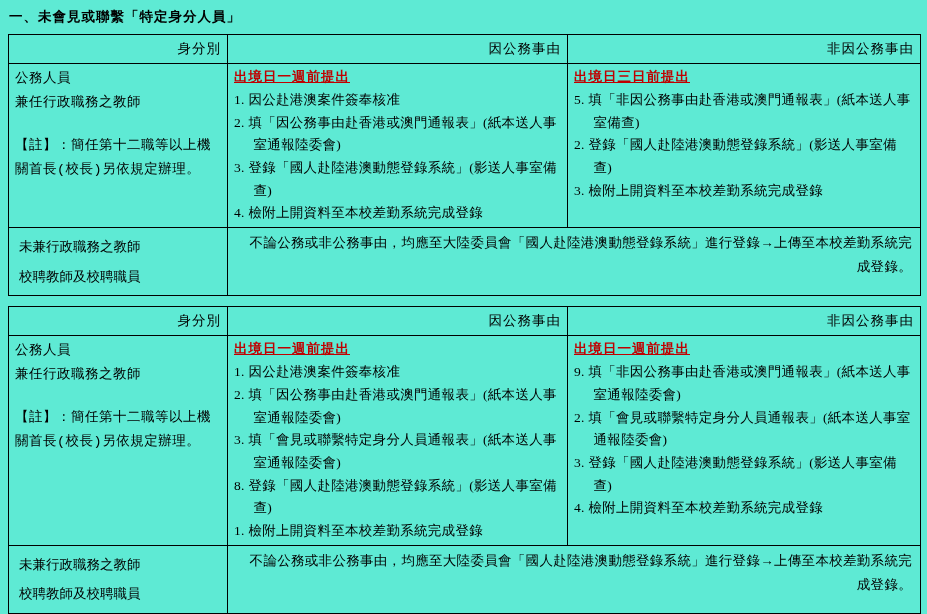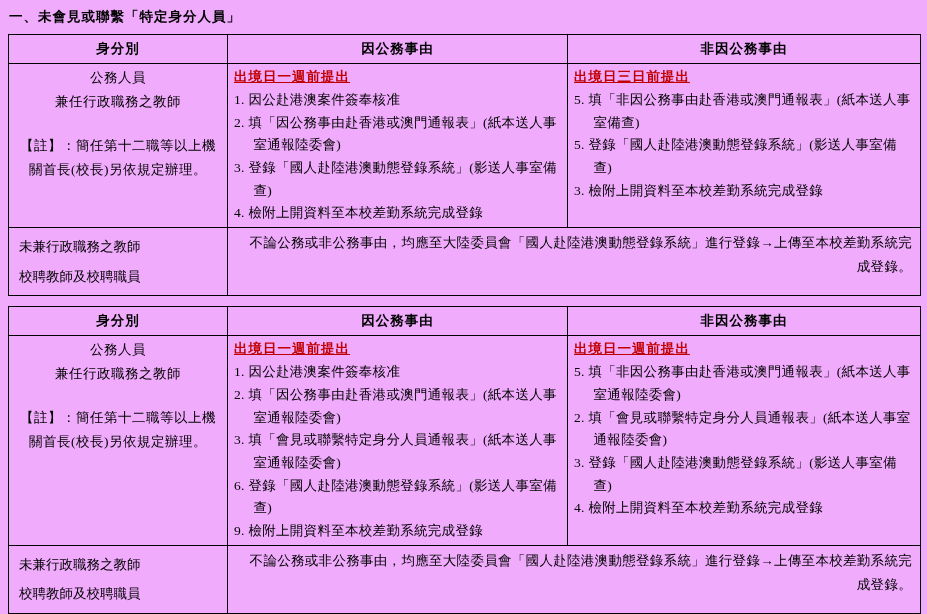--- a/index.html
+++ b/index.html
@@ -2,21 +2,21 @@
 <html style="--deadline-red: #C00000;"><head>
 <meta charset="utf-8">
 <style>
   html, body { margin: 0; padding: 0; background: #ffffff; }
   .page {
     box-sizing: border-box;
     width: 927px;
     height: 614px;
     padding: 6px 7px 0 8px;
     overflow: hidden;
-    background: #f0abfc;
+    background: #5eead4;
     color: #000000;
     font-family: "Liberation Serif", "DejaVu Serif", serif;
     font-size: 13.5px;
   }
   .section-title {
     font-weight: 700;
     letter-spacing: 1px;
     padding: 2px 0 8px 1px;
   }
   .section-2 { margin-top: 10px; }
@@ -25,39 +25,38 @@
     width: 912px;
     table-layout: fixed;
     border: 1.5px solid #000;
   }
   table.proc th, table.proc td {
     border: 1px solid #000;
     padding: 2px 6px;
     vertical-align: top;
   }
   table.proc th {
-    font-weight: 700;
-    text-align: center;
+    font-weight: 400;
+    text-align: right;
     vertical-align: middle;
     height: 24px;
     letter-spacing: 1px;
   }
   .t1 .row-main  { height: 130px; }
   .t1 .row-bottom{ height: 45px; }
   .t2 .row-main  { height: 168px; }
   .t2 .row-bottom{ height: 40px; }
   .identity-cell {
     vertical-align: middle;
     padding-left: 8px;
     line-height: 1.78;
     letter-spacing: 0.5px;
-    text-align: center;
   }
   .identity-cell p { margin: 0; }
-  .identity-note { margin-top: 20px !important; }
+  .identity-note { margin-top: 20px !important; font-family: Liberation Mono, monospace; }
   .deadline {
     text-align: left;
     font-weight: 700;
     color: var(--deadline-red, #C00000);
     text-decoration: underline;
     line-height: 1.7;
     letter-spacing: 1px;
   }
   .step {
     line-height: 1.68;
@@ -105,21 +104,21 @@
         <td class="steps-cell">
           <div class="deadline">出境日一週前提出</div>
           <div class="step">1. 因公赴港澳案件簽奉核准</div>
           <div class="step">2. 填「因公務事由赴香港或澳門通報表」(紙本送人事室通報陸委會)</div>
           <div class="step">3. 登錄「國人赴陸港澳動態登錄系統」(影送人事室備查)</div>
           <div class="step">4. 檢附上開資料至本校差勤系統完成登錄</div>
         </td>
         <td class="steps-cell">
           <div class="deadline">出境日三日前提出</div>
           <div class="step">5. 填「非因公務事由赴香港或澳門通報表」(紙本送人事室備查)</div>
-          <div class="step">5. 登錄「國人赴陸港澳動態登錄系統」(影送人事室備查)</div>
+          <div class="step">2. 登錄「國人赴陸港澳動態登錄系統」(影送人事室備查)</div>
           <div class="step">3. 檢附上開資料至本校差勤系統完成登錄</div>
         </td>
       </tr>
       <tr class="row-bottom">
         <td class="bottom-identity">
           <p>未兼行政職務之教師</p>
           <p>校聘教師及校聘職員</p>
         </td>
         <td class="merged-cell" colspan="2">不論公務或非公務事由，均應至大陸委員會「國人赴陸港澳動態登錄系統」進行登錄→上傳至本校差勤系統完成登錄。</td>
       </tr>
@@ -144,26 +143,26 @@
         <td class="identity-cell">
           <p>公務人員</p>
           <p>兼任行政職務之教師</p>
           <p class="identity-note">【註】：簡任第十二職等以上機關首長(校長)另依規定辦理。</p>
         </td>
         <td class="steps-cell">
           <div class="deadline">出境日一週前提出</div>
           <div class="step">1. 因公赴港澳案件簽奉核准</div>
           <div class="step">2. 填「因公務事由赴香港或澳門通報表」(紙本送人事室通報陸委會)</div>
           <div class="step">3. 填「會見或聯繫特定身分人員通報表」(紙本送人事室通報陸委會)</div>
-          <div class="step">6. 登錄「國人赴陸港澳動態登錄系統」(影送人事室備查)</div>
-          <div class="step">9. 檢附上開資料至本校差勤系統完成登錄</div>
+          <div class="step">8. 登錄「國人赴陸港澳動態登錄系統」(影送人事室備查)</div>
+          <div class="step">1. 檢附上開資料至本校差勤系統完成登錄</div>
         </td>
         <td class="steps-cell">
           <div class="deadline">出境日一週前提出</div>
-          <div class="step">5. 填「非因公務事由赴香港或澳門通報表」(紙本送人事室通報陸委會)</div>
+          <div class="step">9. 填「非因公務事由赴香港或澳門通報表」(紙本送人事室通報陸委會)</div>
           <div class="step">2. 填「會見或聯繫特定身分人員通報表」(紙本送人事室通報陸委會)</div>
           <div class="step">3. 登錄「國人赴陸港澳動態登錄系統」(影送人事室備查)</div>
           <div class="step">4. 檢附上開資料至本校差勤系統完成登錄</div>
         </td>
       </tr>
       <tr class="row-bottom">
         <td class="bottom-identity">
           <p>未兼行政職務之教師</p>
           <p>校聘教師及校聘職員</p>
         </td>

